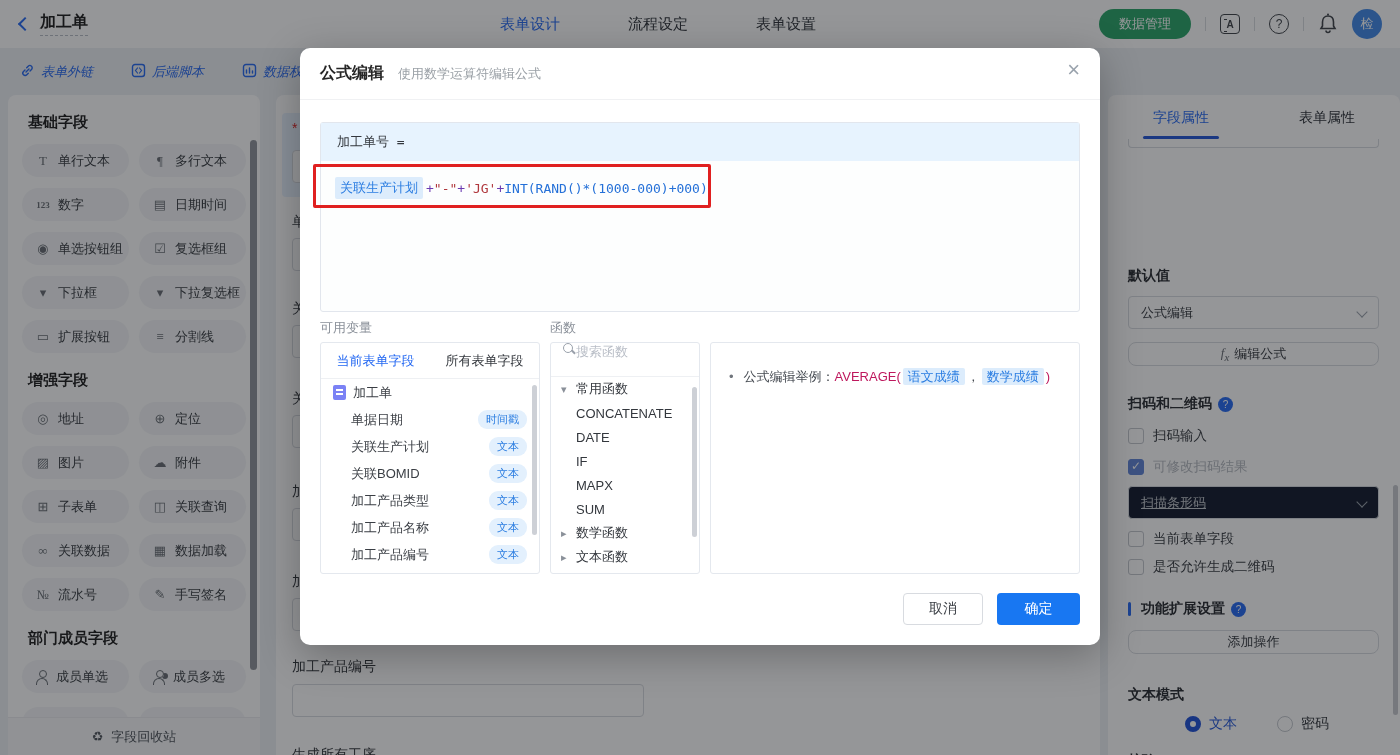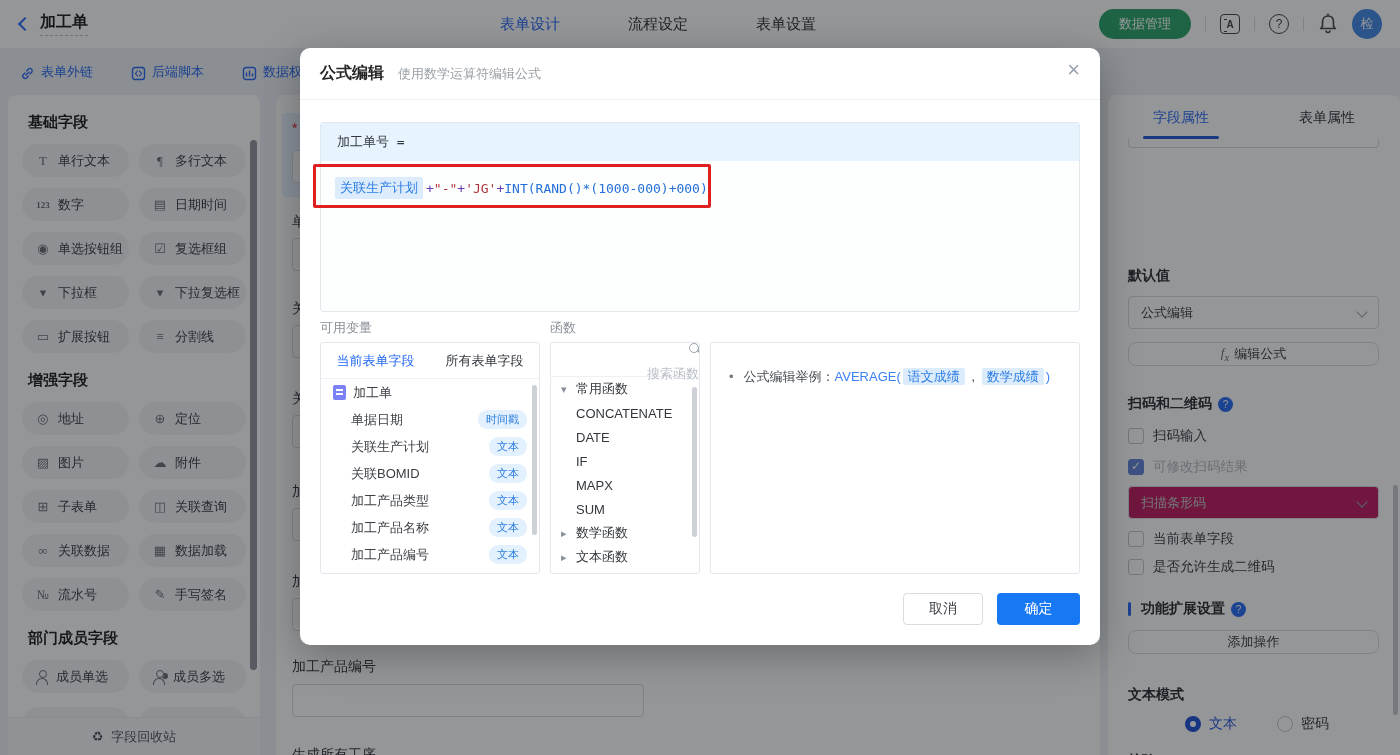--- a/index.html
+++ b/index.html
@@ -19,21 +19,21 @@
   .pill-green { height:30px; border-radius:15px; background:#27a567; color:#fff; font-size:13px; display:flex; align-items:center; padding:0 20px; }
   .vdiv { width:1px; height:14px; background:#d7dade; }
   .ic-contacts { width:20px; height:20px; border:1.6px solid #3c4046; border-radius:4px; position:relative; display:flex; align-items:center; justify-content:center; font-size:10px; font-weight:bold; color:#3c4046; }
   .ic-contacts::before { content:""; position:absolute; left:3px; top:4px; width:3px; height:11px; border-top:1.4px solid #3c4046; border-bottom:1.4px solid #3c4046; }
   .ic-qmark { width:20px; height:20px; border:1.6px solid #3c4046; border-radius:50%; display:flex; align-items:center; justify-content:center; font-size:12px; color:#3c4046; }
   .avatar { width:30px; height:30px; border-radius:50%; background:#3f88e8; color:#fff; font-size:13px; display:flex; align-items:center; justify-content:center; }
 
   
   .subbar { position:absolute; left:0; top:48px; width:1400px; height:47px; display:flex; align-items:center; }
   .sub-links { display:flex; align-items:center; gap:38px; margin-left:20px; }
-  .sub-link { display:flex; align-items:flex-end; gap:6px; color:#2468f2; font-size:13px; cursor:pointer; }
+  .sub-link { display:flex; align-items:flex-start; gap:6px; color:#2468f2; font-size:13px; cursor:pointer;font-style:italic; }
   .sub-link svg { display:block; }
   .sub-actions { position:absolute; right:20px; top:6px; display:flex; align-items:center; gap:18px; }
   .btn-preview { width:68px; height:34px; border:1px solid #2468f2; border-radius:17px; color:#2468f2; font-size:14px; background:#fff; display:flex; align-items:center; justify-content:center; }
   .btn-save { width:68px; height:34px; border-radius:17px; color:#fff; font-size:14px; background:#2155d8; display:flex; align-items:center; justify-content:center; }
   .btn-share { width:34px; height:34px; border:1px solid #2468f2; border-radius:50%; background:#fff; display:flex; align-items:center; justify-content:center; }
 
   
   .sidebar { position:absolute; left:8px; top:95px; width:252px; height:660px; background:#fff; border-radius:8px 8px 0 0; overflow:hidden;font-family:Liberation Serif, serif; }
   .sb-title { font-size:15px; font-weight:bold; color:#1a1a1a; margin:18px 0 12px 20px; }
   .sb-grid { display:grid; grid-template-columns:1fr 1fr; gap:11px 10px; margin:0 14px; }
@@ -59,21 +59,21 @@
   .props { position:absolute; left:1108px; top:95px; width:292px; height:660px; background:#fff; border-radius:8px 8px 0 0; }
   .props-tabs { position:absolute; left:0; top:0; width:100%; height:46px; display:flex; }
   .props-tab { flex:1; display:flex; align-items:center; justify-content:center; font-size:14px; color:#2b2f36; position:relative; cursor:pointer; }
   .props-tab.active { color:#2468f2; }
   .props-tab.active::after { content:""; position:absolute; left:50%; margin-left:-38px; bottom:2px; width:76px; height:3px; background:#2155d8; border-radius:2px; }
   .partial-input { position:absolute; left:20px; top:44px; width:251px; height:9px; border:1px solid #d8dbe0; border-top:none; border-radius:0 0 4px 4px; }
   .p-label { position:absolute; left:20px; font-size:14px; font-weight:bold; color:#26292e; display:flex; align-items:center; gap:6px; }
   .q-blue { width:15px; height:15px; border-radius:50%; background:#2468f2; color:#fff; font-size:10px; display:flex; align-items:center; justify-content:center; font-weight:normal; }
   .sel { position:absolute; left:20px; width:251px; height:33px; border:1px solid #d8dbe0; border-radius:4px; background:#fff; font-size:13px; color:#33373d; display:flex; align-items:center; padding:0 12px; }
   .sel::after { content:""; position:absolute; right:12px; top:11px; width:7px; height:7px; border-right:1.5px solid #98a0aa; border-bottom:1.5px solid #98a0aa; transform:rotate(45deg); }
-  .sel.disabled { background:#be185d; color:#c2c6cc; }
+  .sel.disabled { background:#0f172a; color:#c2c6cc;text-decoration:underline; }
   .btn-plain { position:absolute; left:20px; width:251px; height:24px; border:1px solid #d8dbe0; border-radius:8px; background:#fff; font-size:13px; color:#33373d; display:flex; align-items:center; justify-content:center; gap:5px; }
   .fx { font-family:"Liberation Serif",serif; font-style:italic; color:#666b72; }
   .cb-row { position:absolute; left:20px; display:flex; align-items:center; gap:9px; font-size:13.5px; color:#33373d; }
   .cb { width:16px; height:16px; border:1px solid #c3c7cd; border-radius:3px; background:#fff; position:relative; flex:none; }
   .cb.checked { background:#2155d8; border-color:#2155d8; }
   .cb.checked::after { content:"✓"; position:absolute; left:2px; top:-1px; color:#fff; font-size:12px; }
   .cb-row.disabled { color:#b4b8bf; }
   .cb-row.disabled .cb.checked { background:#5f84d8; border-color:#5f84d8; }
   .bar-title::before { content:""; width:3px; height:14px; background:#2468f2; border-radius:2px; margin-right:4px; }
   .radio-row { position:absolute; display:flex; align-items:center; gap:8px; font-size:14px; }
@@ -108,34 +108,34 @@
   .tree-row { height:27px; display:flex; align-items:center; font-size:13px; color:#3a3e44; cursor:pointer; }
   .tree-root { padding-left:12px; gap:7px; }
   .doc-ic { width:13px; height:15px; background:#7b82f5; border-radius:2px; position:relative; flex:none; }
   .doc-ic::before { content:""; position:absolute; left:3px; top:4px; width:7px; height:1.5px; background:#fff; box-shadow:0 4px 0 #fff; }
   .tree-child { padding-left:30px; }
   .tree-child .v-name { flex:1; }
   .v-badge { margin-right:12px; font-size:11px; color:#2b7de1; background:#e3f0fd; border-radius:9px; padding:2px 8px; }
   .v-scroll { position:absolute; right:2px; top:42px; width:5px; height:150px; background:#cdd0d6; border-radius:3px; }
 
   .fns-panel { left:250px; width:150px; }
-  .fn-search { height:34px; display:flex; align-items:flex-end; gap:12px; padding-left:12px; border-bottom:1px solid #eef0f3;flex-direction:column; }
+  .fn-search { height:34px; display:flex; align-items:flex-start; gap:3px; padding-left:12px; border-bottom:1px solid #eef0f3; }
   .mag { width:10px; height:10px; border:1.6px solid #9aa1ab; border-radius:50%; position:relative; flex:none; }
   .mag::after { content:""; position:absolute; width:5px; height:1.6px; background:#9aa1ab; transform:rotate(45deg); right:-4px; bottom:-1px; }
   .fn-ph { font-size:13px; color:#b8bdc6; }
   .fn-row { height:24px; display:flex; align-items:center; font-size:13px; color:#33373d; cursor:pointer; }
   .fn-group { padding-left:10px; gap:5px; }
   .fn-caret { color:#8a9099; font-size:11px; width:10px; }
   .fn-item { padding-left:25px; }
   .f-scroll { position:absolute; right:2px; top:44px; width:5px; height:150px; background:#cdd0d6; border-radius:3px; }
 
   .help-panel { left:410px; width:370px; padding:20px 18px; font-size:13px; color:#464b52; line-height:27px; }
   .bullet { display:flex; gap:10px; }
   .bullet::before { content:"•"; color:#70757c; }
-  .ex-fn { color:#3b82f6; }
+  .ex-fn { color:#be185d; }
   .ex-chip { background:#dcecfc; color:#2b7de1; padding:1px 5px; border-radius:2px; margin:0 2px; }
 
   .m-footer { position:absolute; right:20px; bottom:20px; display:flex; gap:14px; }
   .btn-cancel { width:80px; height:32px; border:1px solid #d8dbe0; border-radius:4px; background:#fff; font-size:14px; color:#3a3e44; display:flex; align-items:center; justify-content:center; cursor:pointer; }
   .btn-ok { width:83px; height:32px; border-radius:4px; background:#1877f2; font-size:14px; color:#fff; display:flex; align-items:center; justify-content:center; cursor:pointer; }
 </style>
 </head>
 <body>
 
 <div id="screen">

